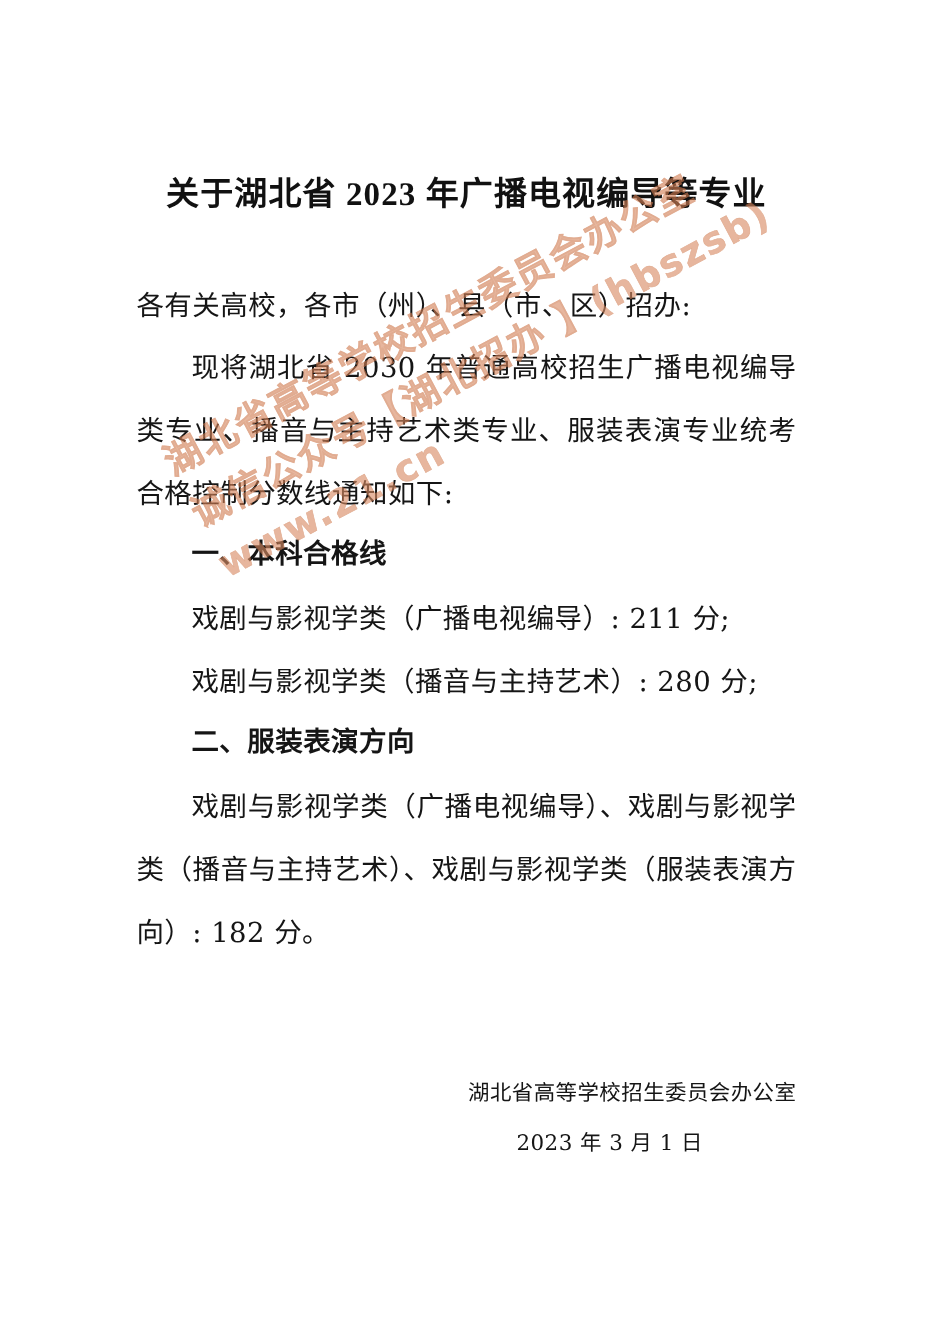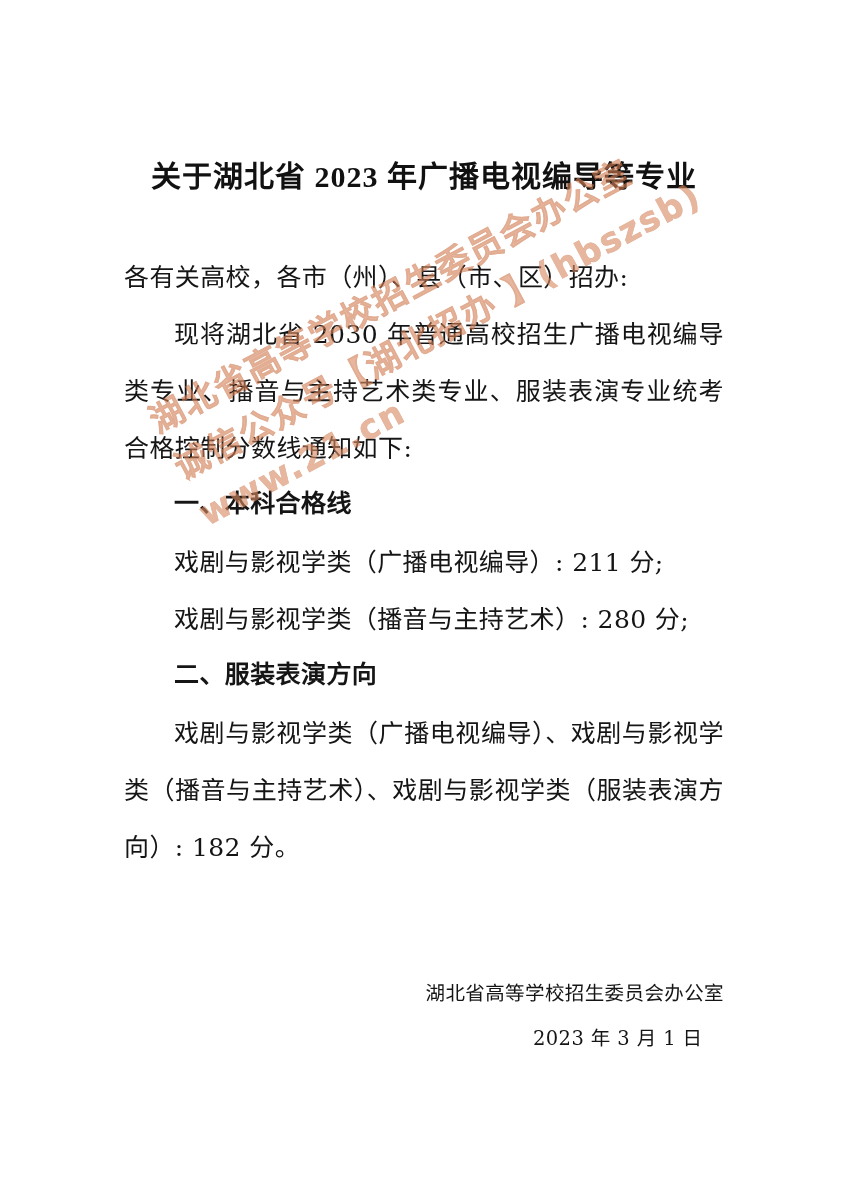--- a/index.html
+++ b/index.html
@@ -72,22 +72,21 @@
     position: absolute;
     right: 124px;
     bottom: 138px;
     text-align: left;
     font-size: 19.5px;
     line-height: 2.3;
     letter-spacing: 0.4px;
     color: #151515;
   }
   .sign-date {
-    margin-left: 86px;
-    text-align: center;
+    margin-left: 44px;
   }
 
   
   .watermark {
     position: absolute;
     left: 140px;
     top: 400px;
     width: 620px;
     transform: rotate(-28deg);
     transform-origin: left top;

